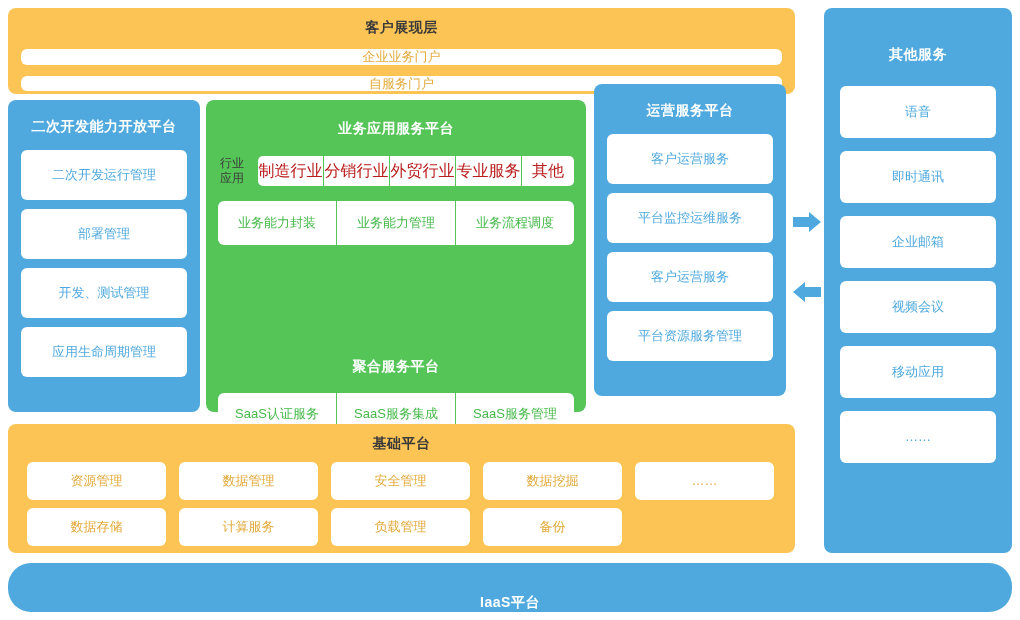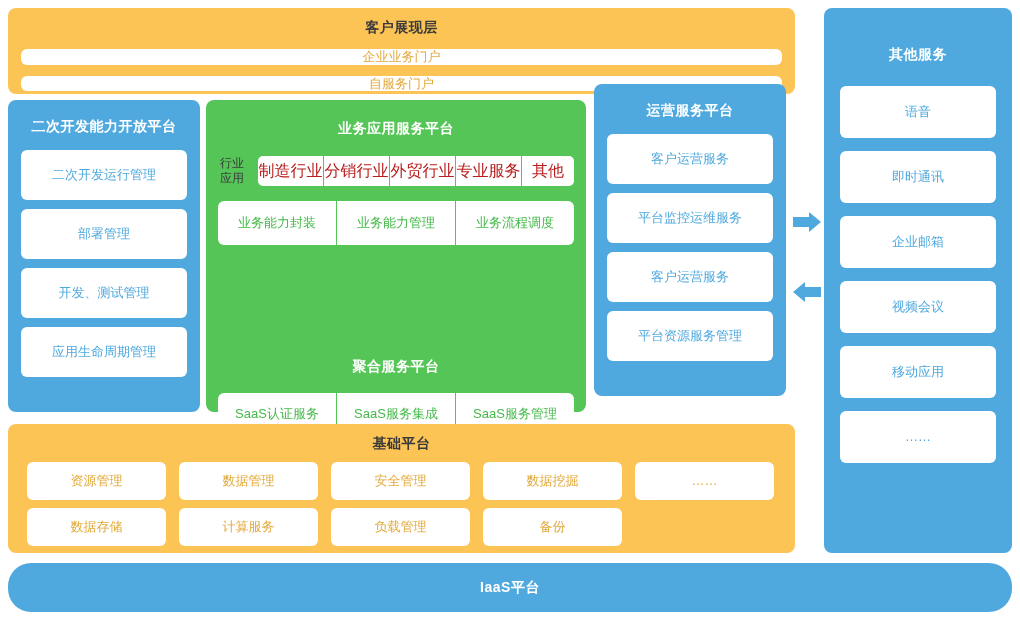--- a/index.html
+++ b/index.html
@@ -110,21 +110,21 @@
   #foundation{left:8px;top:424px;width:787px;height:129px;}
   #foundation .panel-title{position:absolute;top:11px;left:0;}
   .found-row{position:absolute;left:19px;width:748px;display:flex;gap:13px;}
   #found-row-1{top:38px;}
   #found-row-2{top:84px;}
   .found-row .card{flex:0 0 139px;height:38px;}
   .found-row .spacer{flex:0 0 139px;height:38px;}
 
   
   #iaas{left:8px;top:563px;width:1004px;height:49px;
-        display:flex;align-items:center;justify-content:center;border-radius:23px;}
+        display:flex;align-items:flex-end;justify-content:center;border-radius:23px;}
   #iaas .panel-title{position:static;}
 </style>
 </head>
 <body>
 
 <div class="canvas">
 
   <div class="panel panel-orange" id="customer-layer">
     <div class="panel-title dark">客户展现层</div>
     <div class="cust-row">

